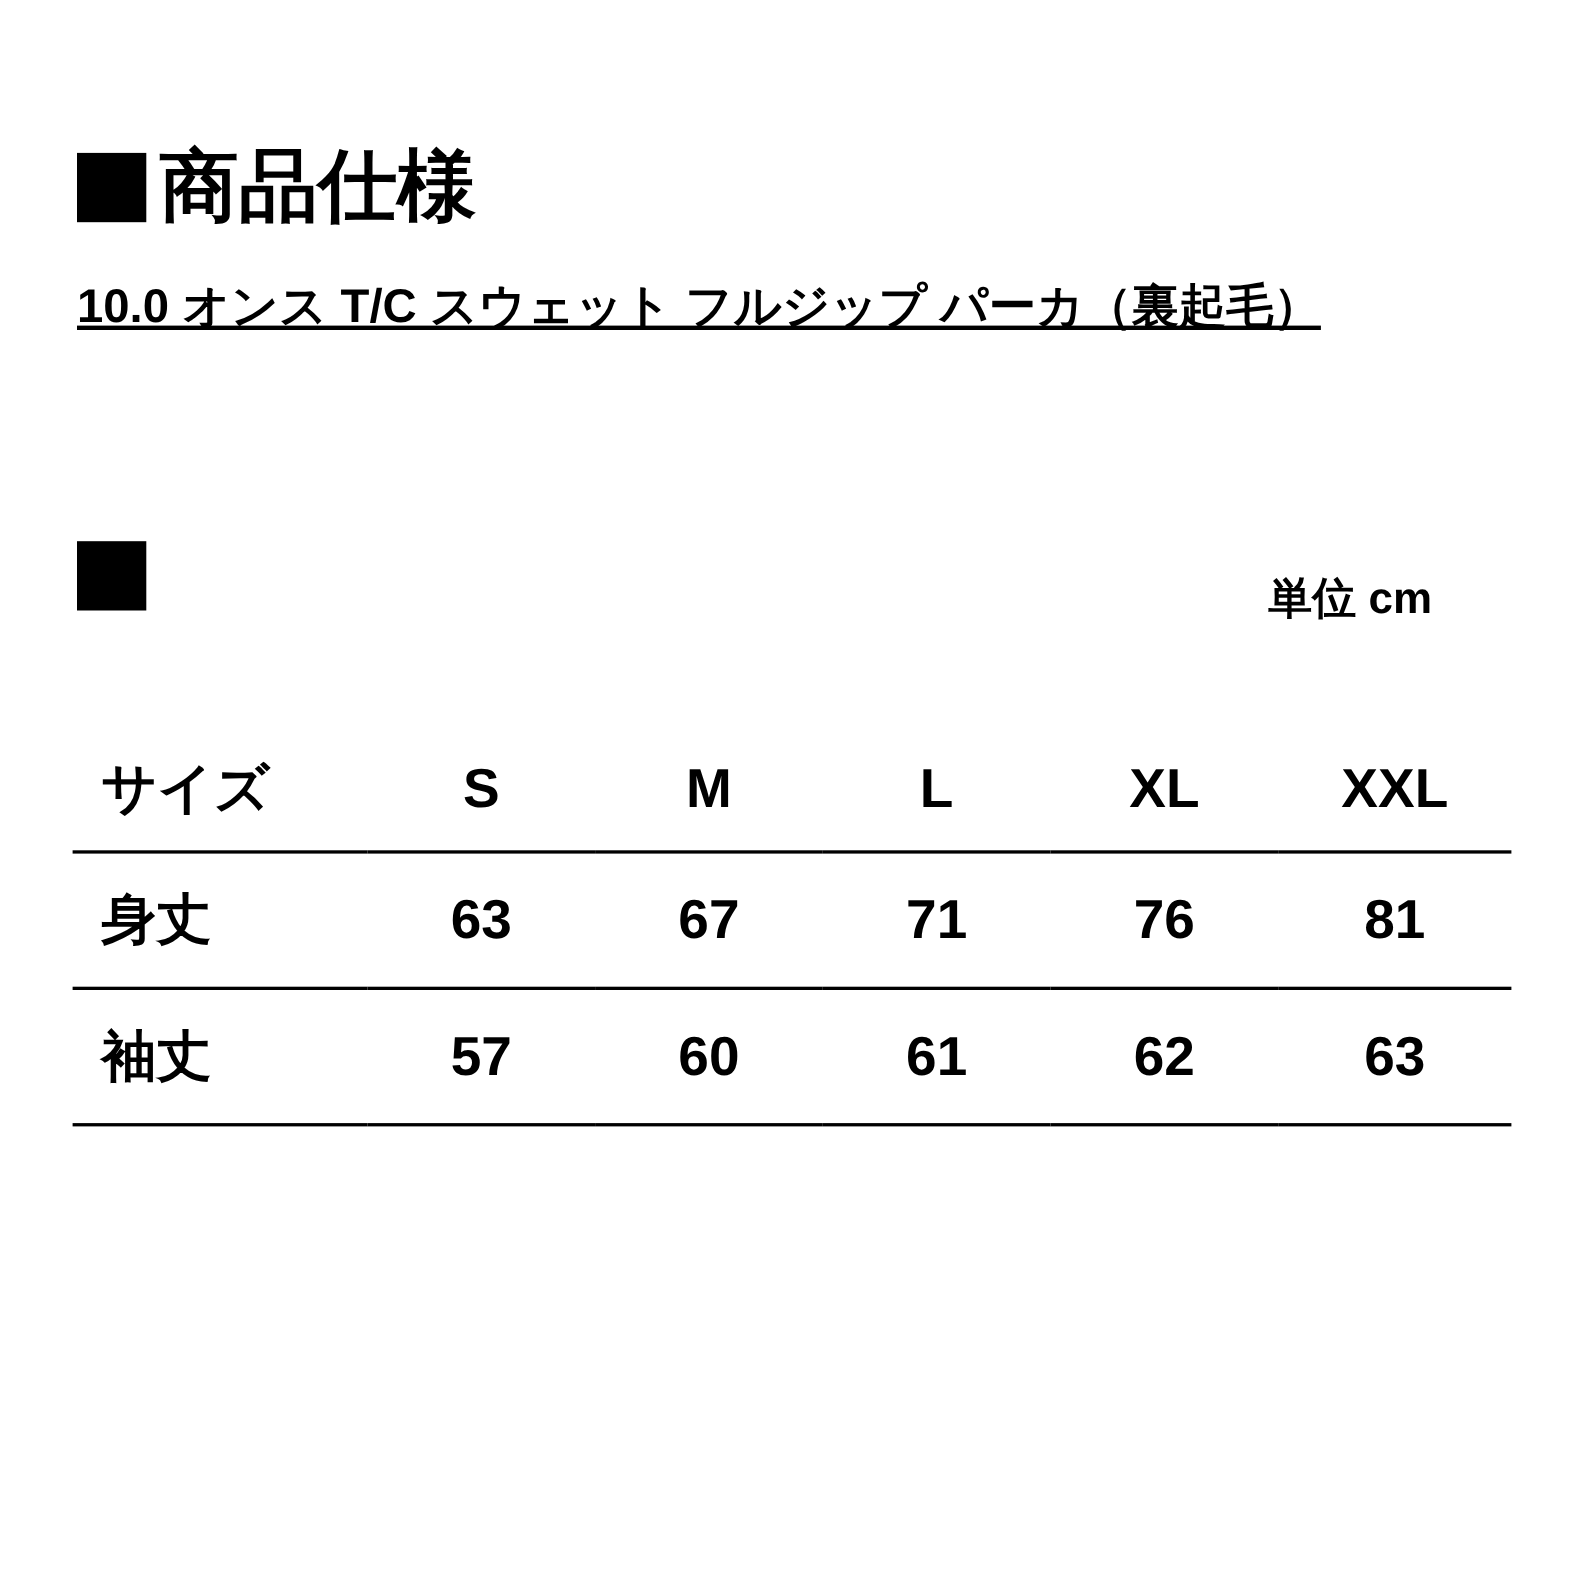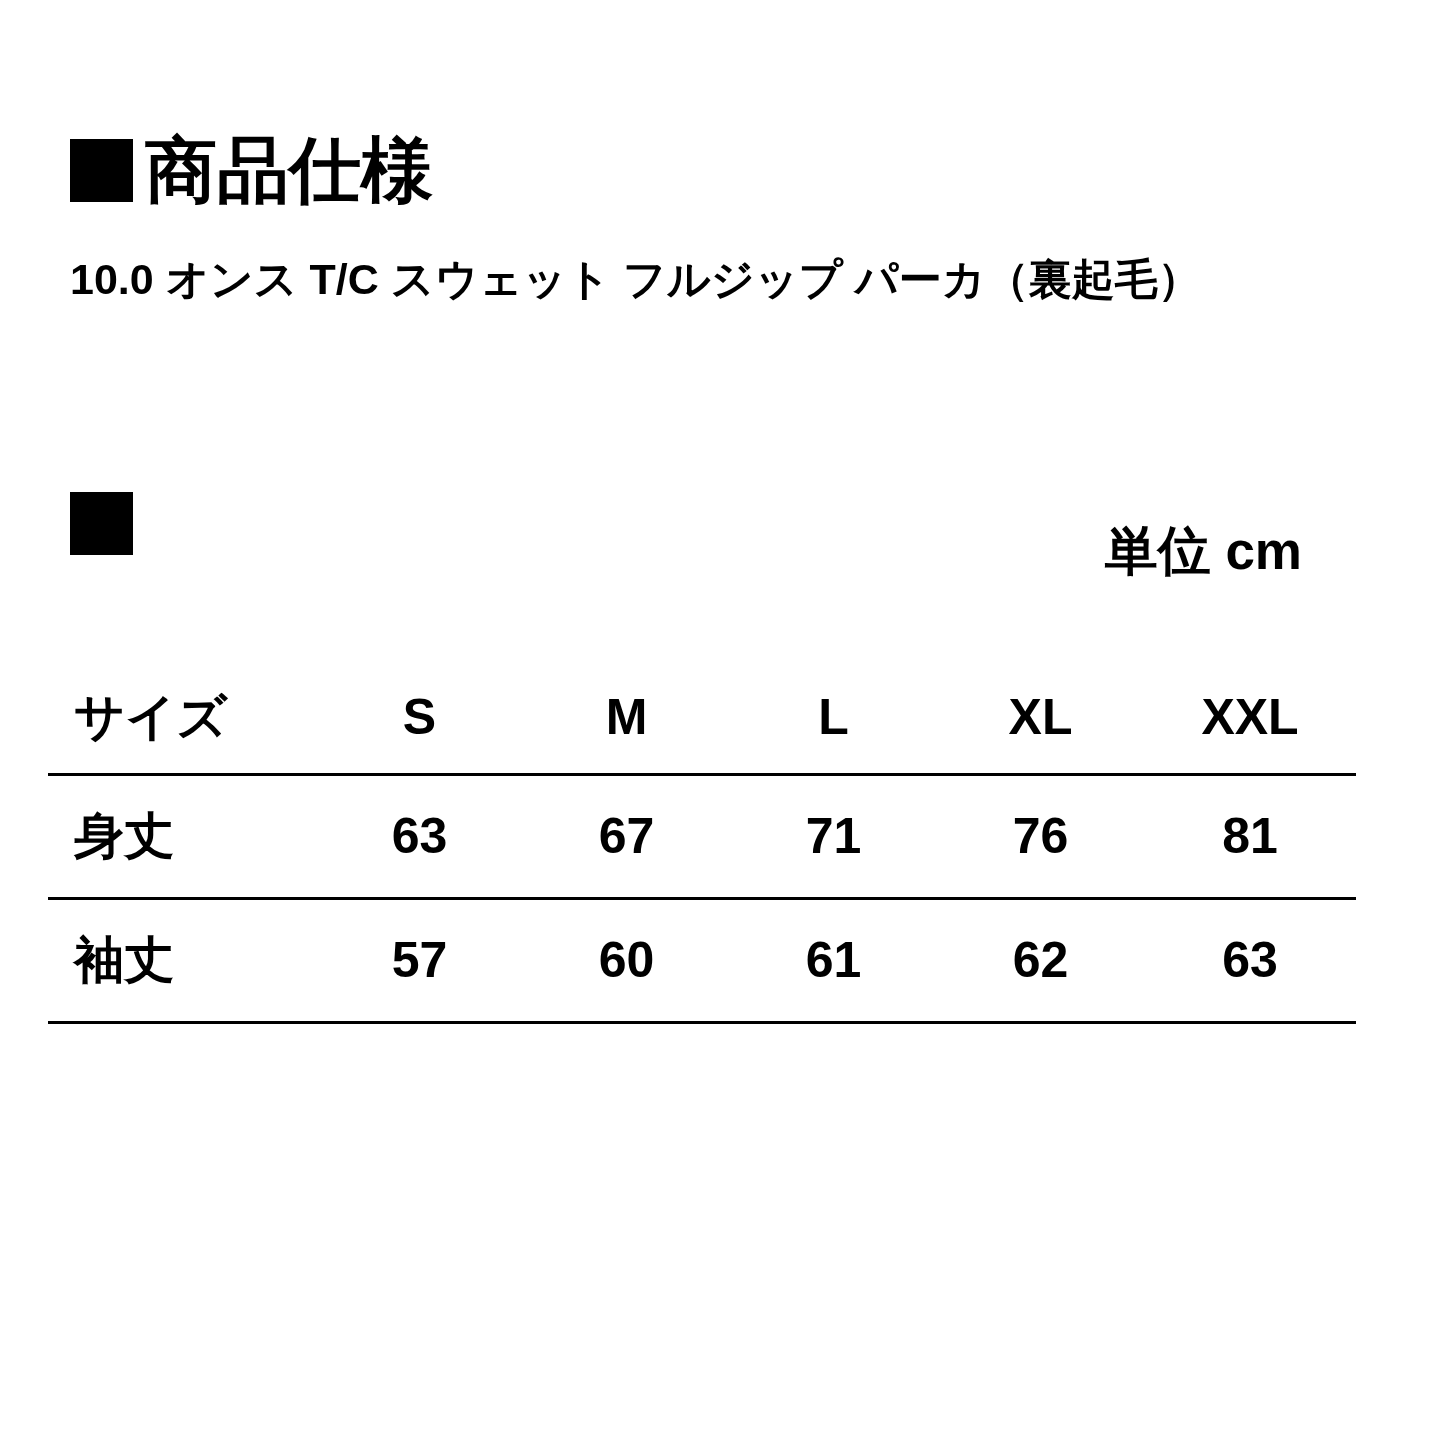--- a/index.html
+++ b/index.html
@@ -35,28 +35,28 @@
     left: 70px;
     font-size: 43px;
     font-weight: bold;
     line-height: 1;
     white-space: nowrap;
   }
   .unit {
     position: absolute;
     right: 78px;
     top: 524px;
-    font-size: 53px;
+    font-size: 40px;
     font-weight: bold;
     line-height: 1;
     white-space: nowrap;
   }
   table.size-table {
     position: absolute;
-    left: 48px;
+    left: 66px;
     top: 662px;
     width: 1308px;
     border-collapse: collapse;
     table-layout: fixed;
     font-weight: bold;
   }
   .size-table th, .size-table td {
     padding: 0;
     border-bottom: 3px solid #000000;
     vertical-align: middle;
@@ -75,21 +75,21 @@
 </head>
 <body>
 
 <div class="canvas">
 
   <div class="section-heading" style="top:134px;">
     <span class="sq"></span>
     <span>商品仕様</span>
   </div>
 
-  <div class="lead" style="top:258px;">10.0 オンス T/C スウェット フルジップ パーカ（裏起毛）</div>
+  <div class="lead" style="top:258px;text-decoration:underline;">10.0 オンス T/C スウェット フルジップ パーカ（裏起毛）</div>
 
 
   <div class="section-heading" style="top:492px;">
     <span class="sq"></span>
   </div>
 
   <div class="unit">単位 cm</div>
 
   <table class="size-table">
     <colgroup>

